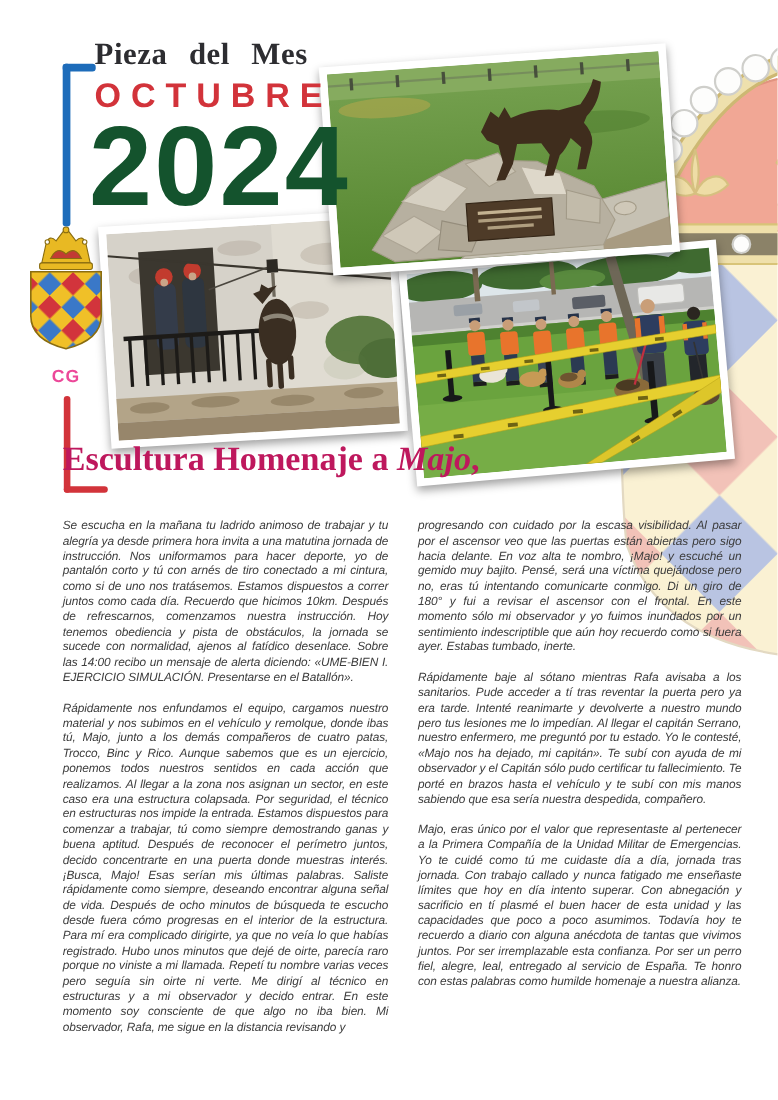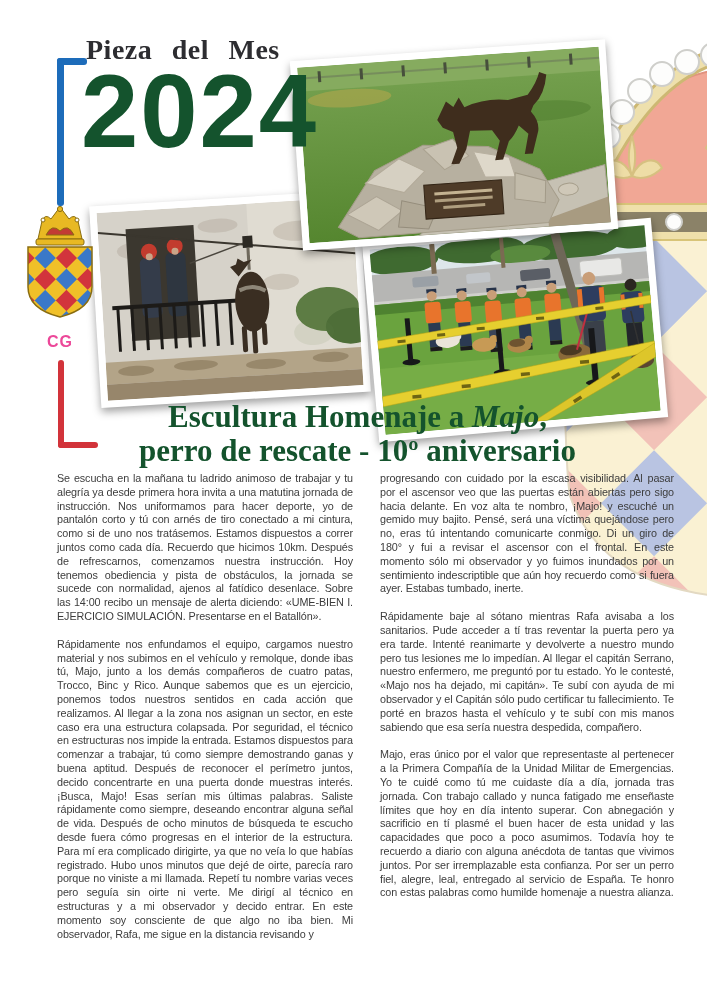--- a/index.html
+++ b/index.html
@@ -33,29 +33,29 @@
 
   
   .photo{position:absolute;background:#fff;padding:7px;
          box-shadow:0 4px 9px rgba(0,0,0,.38);}
   .photo svg{display:block;}
   #photo1{left:296px;top:50px;width:302px;height:176px;transform:rotate(-4deg);z-index:3;}
   #photo2{left:95px;top:198px;width:256px;height:188px;transform:rotate(-3.5deg);z-index:1;}
   #photo3{left:370px;top:230px;width:276px;height:186px;transform:rotate(-5deg);z-index:2;}
 
   
-  .article-title{position:absolute;left:57px;top:400px;width:601px;text-align:center;
+  .article-title{position:absolute;left:57px;top:400px;width:601px;
         z-index:4;font-family:"Liberation Serif",serif;font-weight:bold;
-        font-size:31px;line-height:1.1;color:#14532d;}
+        font-size:31px;line-height:1.1;color:#be185d;}
   .article-title .it{font-style:italic;}
 
   
   .col{position:absolute;top:472px;width:296px;z-index:5;color:#3c3c3c;
        font-size:10.8px;line-height:13.8px;text-align:justify;letter-spacing:-.1px;}
-  .col p{margin:0 0 14px 0;}
+  .col p{margin:0 0 14px 0;font-style:italic;}
   #col-left{left:57px;}
   #col-right{left:380px;width:294px;}
 </style>
 </head>
 <body>
 
 <div class="page">
 
   <svg class="watermark" viewBox="0 0 440 600" width="440" height="600">
     <defs>
@@ -106,20 +106,21 @@
       <circle cx="126" cy="196" r="8" fill="#fdfdfc" stroke="#cfcfcb" stroke-width="2"></circle>
       <circle cx="250" cy="196" r="8" fill="#fdfdfc" stroke="#cfcfcb" stroke-width="2"></circle>
       <rect x="52" y="188" width="16" height="16" transform="rotate(45 60 196)" fill="#e6a090" stroke="#cf8a78" stroke-width="2"></rect>
     </g>
   </svg>
 
   <div class="bracket-blue-h"></div>
   <div class="bracket-blue-v"></div>
   <div class="masthead">
     <div class="kicker">Pieza del Mes</div>
+    <div class="month">OCTUBRE</div>
     <div class="year">2024</div>
   </div>
 
   <div class="cg-crest">
     <svg width="72" height="122" viewBox="0 0 72 122">
       <defs>
         <pattern id="cgck" width="30" height="30" patternUnits="userSpaceOnUse" patternTransform="rotate(45)">
           <rect width="30" height="30" fill="#f0c028"></rect>
           <rect width="15" height="15" fill="#d2343c"></rect>
           <rect x="15" y="15" width="15" height="15" fill="#3a78c8"></rect>
@@ -369,21 +370,20 @@
           <rect x="230" y="146" width="9" height="3.5" transform="rotate(-28 234 148)"></rect>
       </g>
     </svg>
   </div>
 
   <div class="bracket-red-v"></div>
   <div class="bracket-red-h"></div>
 
   <div class="article-title">
     <div><span>Escultura Homenaje a </span><span class="it">Majo</span><span>,</span></div>
-    <div>perro de rescate - 10º aniversario</div>
   </div>
 
   <div class="col" id="col-left">
     <p>Se escucha en la mañana tu ladrido animoso de trabajar y tu alegría ya desde primera hora invita a una matutina jornada de instrucción. Nos uniformamos para hacer deporte, yo de pantalón corto y tú con arnés de tiro conectado a mi cintura, como si de uno nos tratásemos. Estamos dispuestos a correr juntos como cada día. Recuerdo que hicimos 10km. Después de refrescarnos, comenzamos nuestra instrucción. Hoy tenemos obediencia y pista de obstáculos, la jornada se sucede con normalidad, ajenos al fatídico desenlace. Sobre las 14:00 recibo un mensaje de alerta diciendo: «UME-BIEN I. EJERCICIO SIMULACIÓN. Presentarse en el Batallón».</p>
     <p>Rápidamente nos enfundamos el equipo, cargamos nuestro material y nos subimos en el vehículo y remolque, donde ibas tú, Majo, junto a los demás compañeros de cuatro patas, Trocco, Binc y Rico. Aunque sabemos que es un ejercicio, ponemos todos nuestros sentidos en cada acción que realizamos. Al llegar a la zona nos asignan un sector, en este caso era una estructura colapsada. Por seguridad, el técnico en estructuras nos impide la entrada. Estamos dispuestos para comenzar a trabajar, tú como siempre demostrando ganas y buena aptitud. Después de reconocer el perímetro juntos, decido concentrarte en una puerta donde muestras interés. ¡Busca, Majo! Esas serían mis últimas palabras. Saliste rápidamente como siempre, deseando encontrar alguna señal de vida. Después de ocho minutos de búsqueda te escucho desde fuera cómo progresas en el interior de la estructura. Para mí era complicado dirigirte, ya que no veía lo que habías registrado. Hubo unos minutos que dejé de oirte, parecía raro porque no viniste a mi llamada. Repetí tu nombre varias veces pero seguía sin oirte ni verte. Me dirigí al técnico en estructuras y a mi observador y decido entrar. En este momento soy consciente de que algo no iba bien. Mi observador, Rafa, me sigue en la distancia revisando y</p>
   </div>
   <div class="col" id="col-right">
     <p>progresando con cuidado por la escasa visibilidad. Al pasar por el ascensor veo que las puertas están abiertas pero sigo hacia delante. En voz alta te nombro, ¡Majo! y escuché un gemido muy bajito. Pensé, será una víctima quejándose pero no, eras tú intentando comunicarte conmigo. Di un giro de 180° y fui a revisar el ascensor con el frontal. En este momento sólo mi observador y yo fuimos inundados por un sentimiento indescriptible que aún hoy recuerdo como si fuera ayer. Estabas tumbado, inerte.</p>
     <p>Rápidamente baje al sótano mientras Rafa avisaba a los sanitarios. Pude acceder a tí tras reventar la puerta pero ya era tarde. Intenté reanimarte y devolverte a nuestro mundo pero tus lesiones me lo impedían. Al llegar el capitán Serrano, nuestro enfermero, me preguntó por tu estado. Yo le contesté, «Majo nos ha dejado, mi capitán». Te subí con ayuda de mi observador y el Capitán sólo pudo certificar tu fallecimiento. Te porté en brazos hasta el vehículo y te subí con mis manos sabiendo que esa sería nuestra despedida, compañero.</p>
     <p>Majo, eras único por el valor que representaste al pertenecer a la Primera Compañía de la Unidad Militar de Emergencias. Yo te cuidé como tú me cuidaste día a día, jornada tras jornada. Con trabajo callado y nunca fatigado me enseñaste límites que hoy en día intento superar. Con abnegación y sacrificio en tí plasmé el buen hacer de esta unidad y las capacidades que poco a poco asumimos. Todavía hoy te recuerdo a diario con alguna anécdota de tantas que vivimos juntos. Por ser irremplazable esta confianza. Por ser un perro fiel, alegre, leal, entregado al servicio de España. Te honro con estas palabras como humilde homenaje a nuestra alianza.</p>

